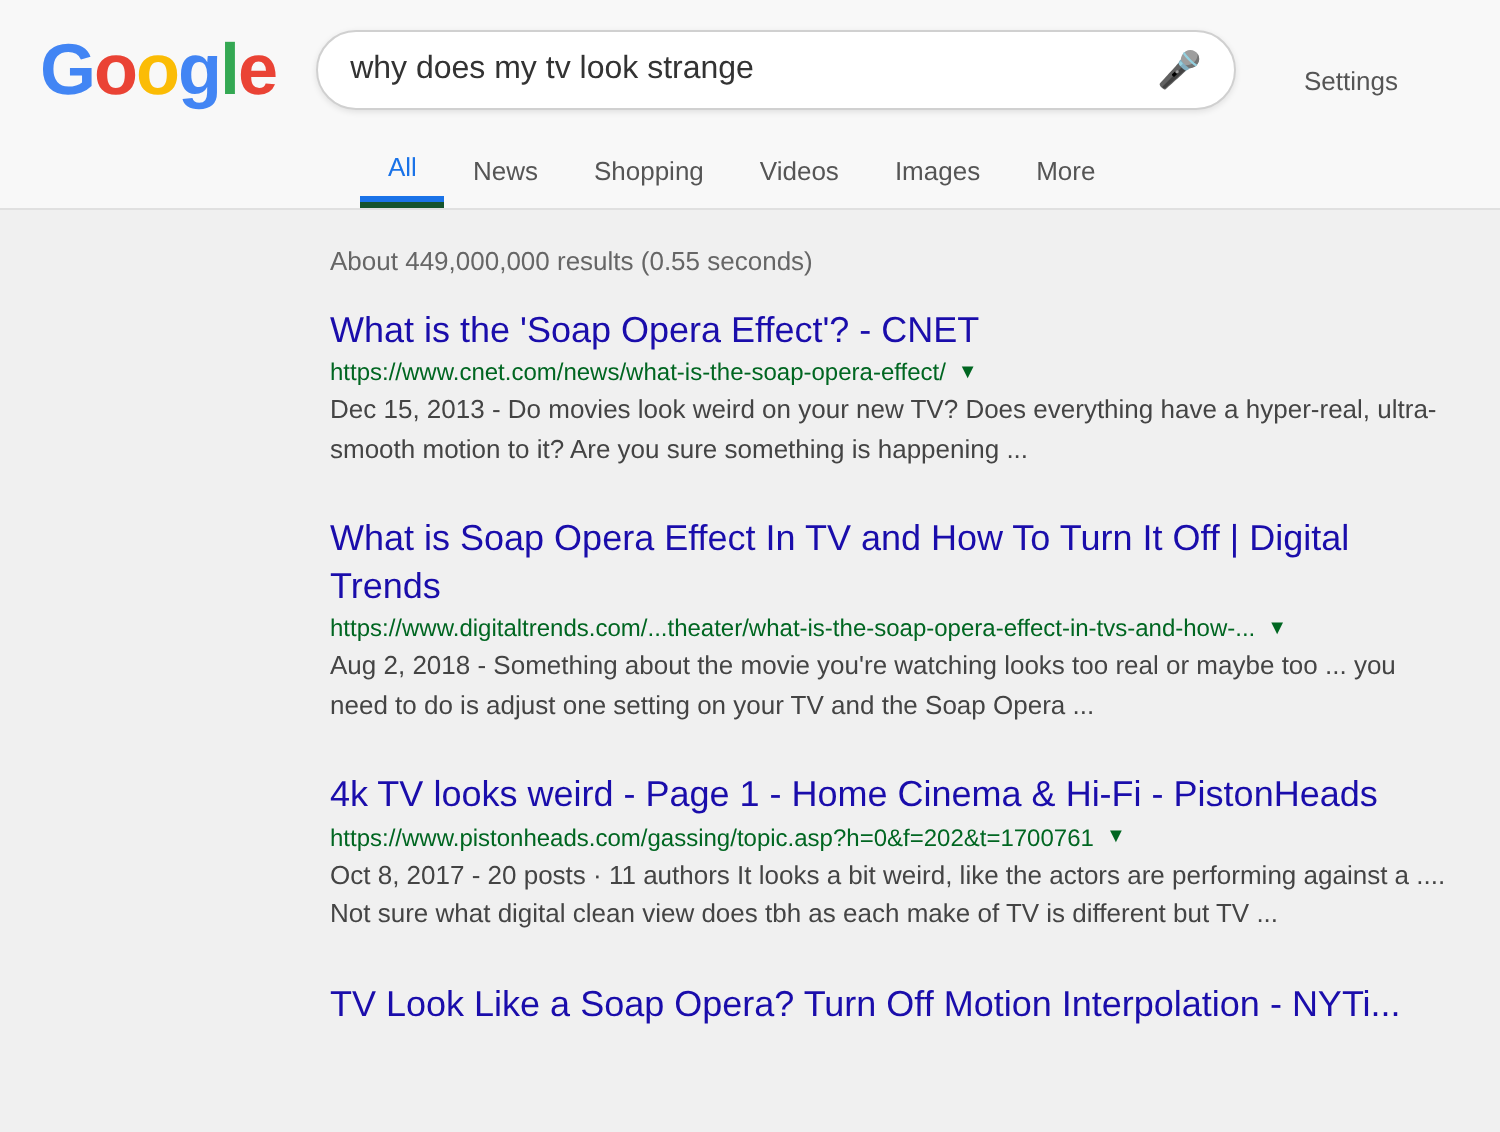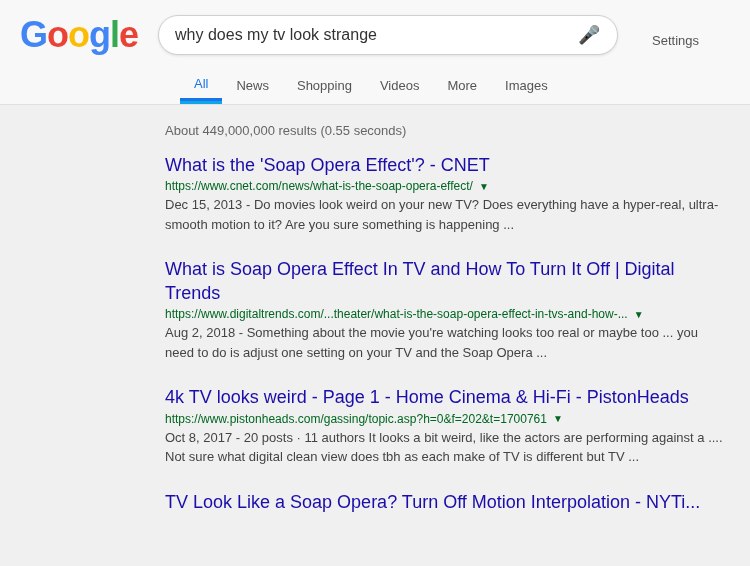--- a/index.html
+++ b/index.html
@@ -68,21 +68,21 @@
     .nav-tab {
       padding: 10px 14px;
       font-size: 13px;
       color: #555;
       cursor: pointer;
       position: relative;
       white-space: nowrap;
     }
     .nav-tab.active {
       color: #1a73e8;
-      border-bottom: 3px solid #0ea5e9;
+      border-bottom: 3px solid #14532d;
     }
     .nav-tab.active::after {
       content: '';
       position: absolute;
       bottom: 0;
       left: 0;
       right: 0;
       height: 3px;
       background: #1a73e8;
     }
@@ -167,22 +167,22 @@
     </div>
 
     <span class="settings-tab">Settings</span>
   </div>
 
   <div class="nav-tabs">
     <div class="nav-tab active">All</div>
     <div class="nav-tab">News</div>
     <div class="nav-tab">Shopping</div>
     <div class="nav-tab">Videos</div>
+    <div class="nav-tab">Images</div>
     <div class="nav-tab">More</div>
-    <div class="nav-tab">Images</div>
   </div>
 </div>
 
 <div class="results-area">
   <div class="results-count">About 449,000,000 results (0.55 seconds)</div>
 
   <div class="result-item">
     <div class="result-title">What is the 'Soap Opera Effect'? - CNET</div>
     <div class="result-url-row">
       <span class="result-url">https://www.cnet.com/news/what-is-the-soap-opera-effect/</span>

